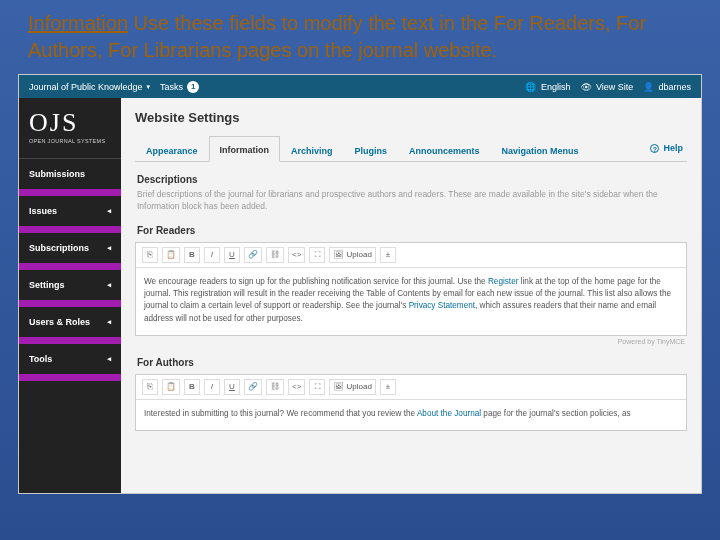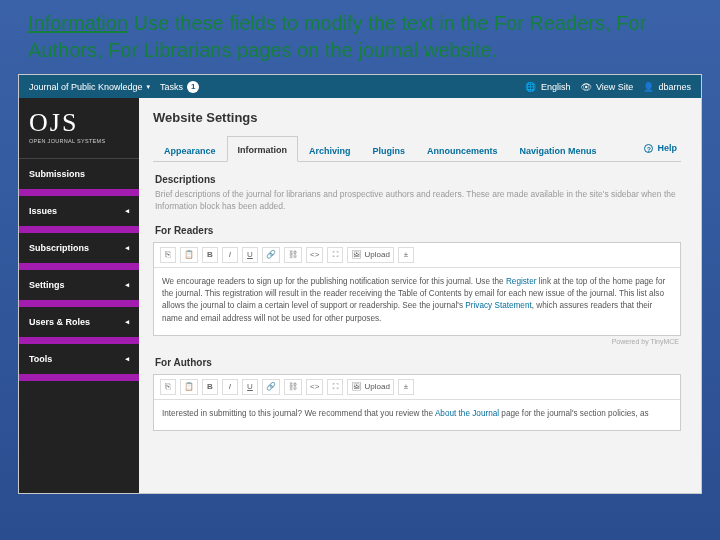--- a/index.html
+++ b/index.html
@@ -4,21 +4,21 @@
 <style>
   * { margin: 0; padding: 0; box-sizing: border-box; }
   body {
     width: 720px; height: 540px;
     background: linear-gradient(180deg, #3a62a8 0%, #2a4d8f 100%);
     font-family: "Segoe UI", Arial, sans-serif;
     overflow: hidden;
   }
   .slide-caption {
     padding: 10px 28px 10px 28px;
-    color: #15803d;
+    color: #a16207;
     font-size: 20px;
     line-height: 1.35;
   }
   .slide-caption .underline { text-decoration: underline; }
   .screenshot {
     margin: 0 18px 18px 18px;
     background: #fff;
     height: 420px;
     display: flex;
     flex-direction: column;
@@ -41,42 +41,42 @@
   .tasks { display: flex; align-items: center; gap: 4px; }
   .badge {
     background: #fff; color: #165a7b; border-radius: 50%;
     width: 12px; height: 12px; line-height: 12px;
     font-size: 8px; text-align: center; font-weight: bold;
   }
   .topbar-right .item { display: flex; align-items: center; gap: 4px; }
   .tri { font-size: 7px; }
   .body-row { display: flex; flex: 1; min-height: 0; }
   .sidebar {
-    width: 120px; background: #222; color: #fff;
+    width: 102px; background: #222; color: #fff;
     display: flex; flex-direction: column;
     font-size: 9px;
   }
   .logo {
     padding: 12px 10px 14px 10px;
     border-bottom: 1px solid #444;
   }
   .logo-big {
     font-family: Georgia, "Times New Roman", serif;
     font-size: 26px; letter-spacing: 2px; line-height: 1;
   }
   .logo-sub { font-size: 5.5px; letter-spacing: 0.3px; margin-top: 2px; color:#ccc; }
   .sb-item {
     padding: 10px 10px;
     border-bottom: 7px solid #a21caf;
     font-weight: bold;
     display:flex; justify-content:space-between; align-items:center;
   }
   .main {
     flex: 1; background: #f3f3f3;
-    padding: 12px 20px 0 14px;
+    padding: 12px 14px 0 14px;
     overflow: hidden;
     min-width: 0;
   }
   .page-title { font-size: 13px; font-weight: 600; color: #333; margin-bottom: 10px; }
   .tabs {
     display: flex; gap: 0;
     border-bottom: 1px solid #ccc;
     font-size: 9px; font-weight: bold;
     align-items: center;
   }

